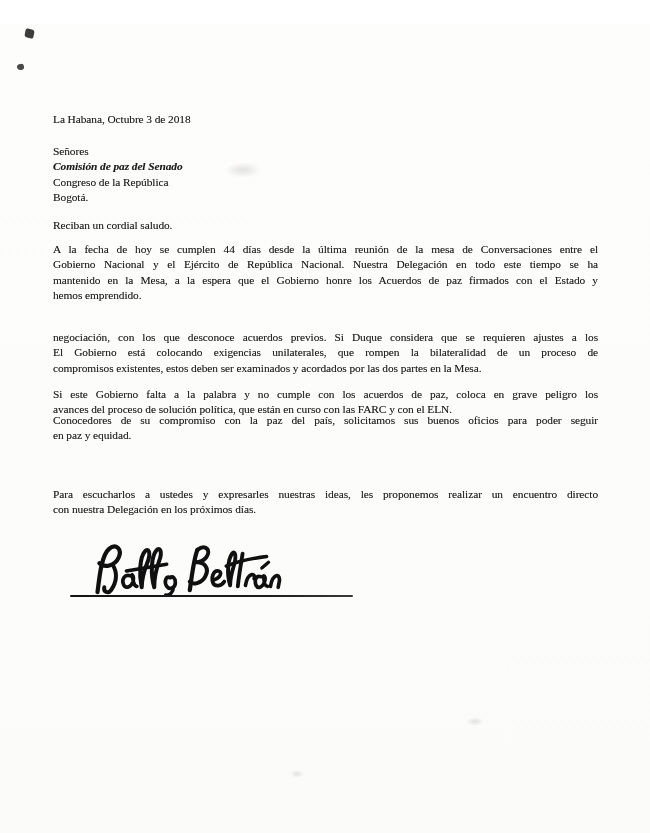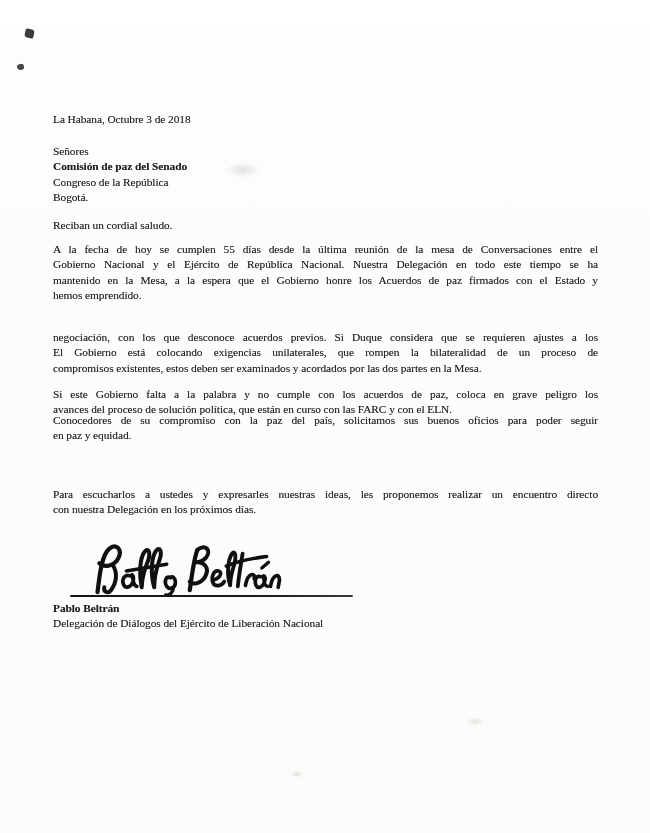--- a/index.html
+++ b/index.html
@@ -28,21 +28,21 @@
   }
   .para .jl {
     text-align: justify;
     text-align-last: justify;
     min-height: 15.4px;
   }
   .para .jl.last {
     text-align: right;
     text-align-last: left;
   }
-  .bold { font-weight: bold; }
+  .bold { font-weight: bold; font-style: italic; }
   
   .signature-svg {
     position: absolute;
     left: 86px;
     top: 518px;
     width: 196px;
     height: 56px;
   }
   .signature-rule {
     position: absolute;
@@ -96,21 +96,21 @@
   <div class="block" style="top:120px">
     <div>Señores</div>
     <div class="bold">Comisión de paz del Senado</div>
     <div>Congreso de la República</div>
     <div>Bogotá.</div>
   </div>
 
   <div class="content-line" style="top:194px">Reciban un cordial saludo.</div>
 
   <div class="para" style="top:218px">
-    <div class="jl">A la fecha de hoy se cumplen 55 días desde la última reunión de la mesa de Conversaciones entre el</div>
+    <div class="jl">A la fecha de hoy se cumplen 44 días desde la última reunión de la mesa de Conversaciones entre el</div>
     <div class="jl">Gobierno Nacional y el Ejército de República Nacional. Nuestra Delegación en todo este tiempo se ha</div>
     <div class="jl">mantenido en la Mesa, a la espera que el Gobierno honre los Acuerdos de paz firmados con el Estado y</div>
     <div class="jl last">hemos emprendido.</div>
   </div>
 
   <div class="para" style="top:306px">
     <div class="jl">negociación, con los que desconoce acuerdos previos. Si Duque considera que se requieren ajustes a los</div>
     <div class="jl">El Gobierno está colocando exigencias unilaterales, que rompen la bilateralidad de un proceso de</div>
     <div class="jl last">compromisos existentes, estos deben ser examinados y acordados por las dos partes en la Mesa.</div>
   </div>
@@ -149,21 +149,17 @@
     <path stroke-width="4.0" d="M163,12 C161,24 159,36 158,46"></path>
     <path stroke-width="3.6" d="M146,25 C158,20 172,17 188,15"></path>
     <path stroke-width="3.8" d="M166,45 C167,39 169,35 172,34 C175,33 176,36 175,38"></path>
     <path stroke-width="3.8" d="M182,36 C177,34 175,40 177,45 C179,49 184,47 186,41 C187,37 186,35 185,35 C185,42 186,46 189,46"></path>
     <path stroke-width="3.4" d="M183,27 L190,21"></path>
     <path stroke-width="3.8" d="M192,46 C193,40 195,36 198,35 C201,34 202,38 201,42 L200,47"></path>
   </svg>
 
   <div class="signature-rule"></div>
 
-  <div class="block" style="top:577px">
-    <div class="bold">Pablo Beltrán</div>
-    <div>Delegación de Diálogos del Ejército de Liberación Nacional</div>
-  </div>
 
   <div class="bottom-hairline"></div>
   <div class="bottom-strip"></div>
 
 </div>
 
 </body></html>

